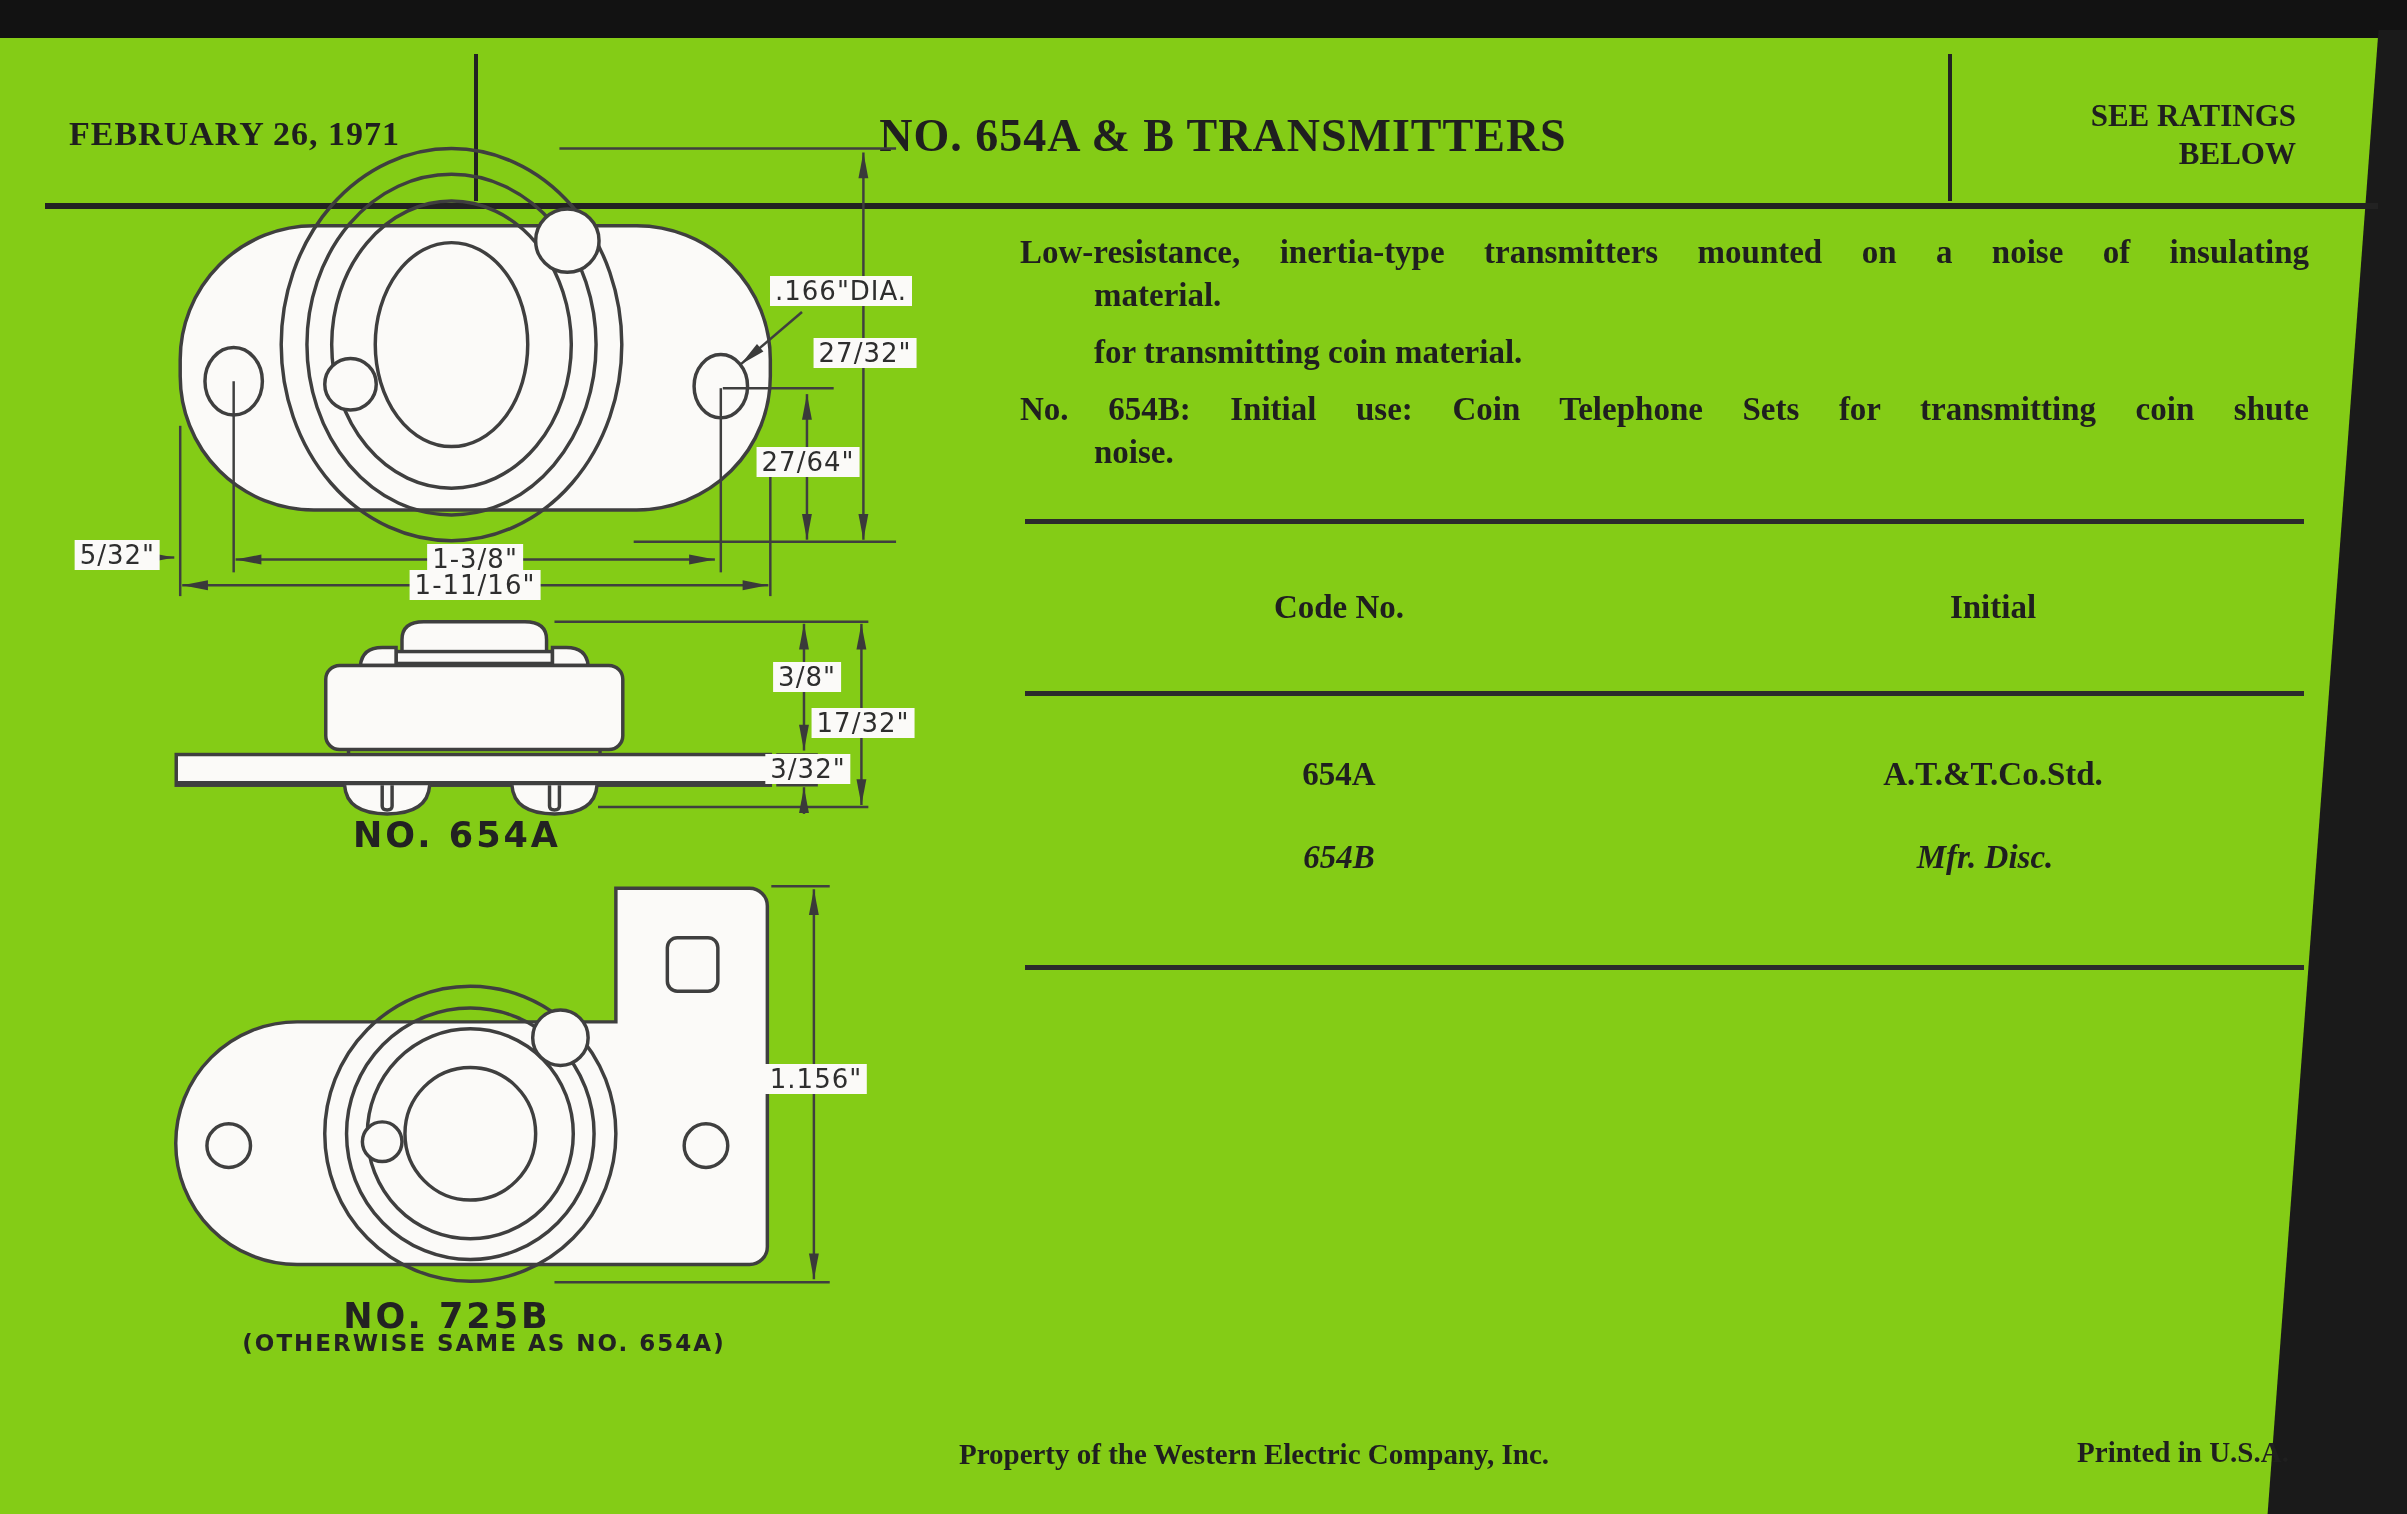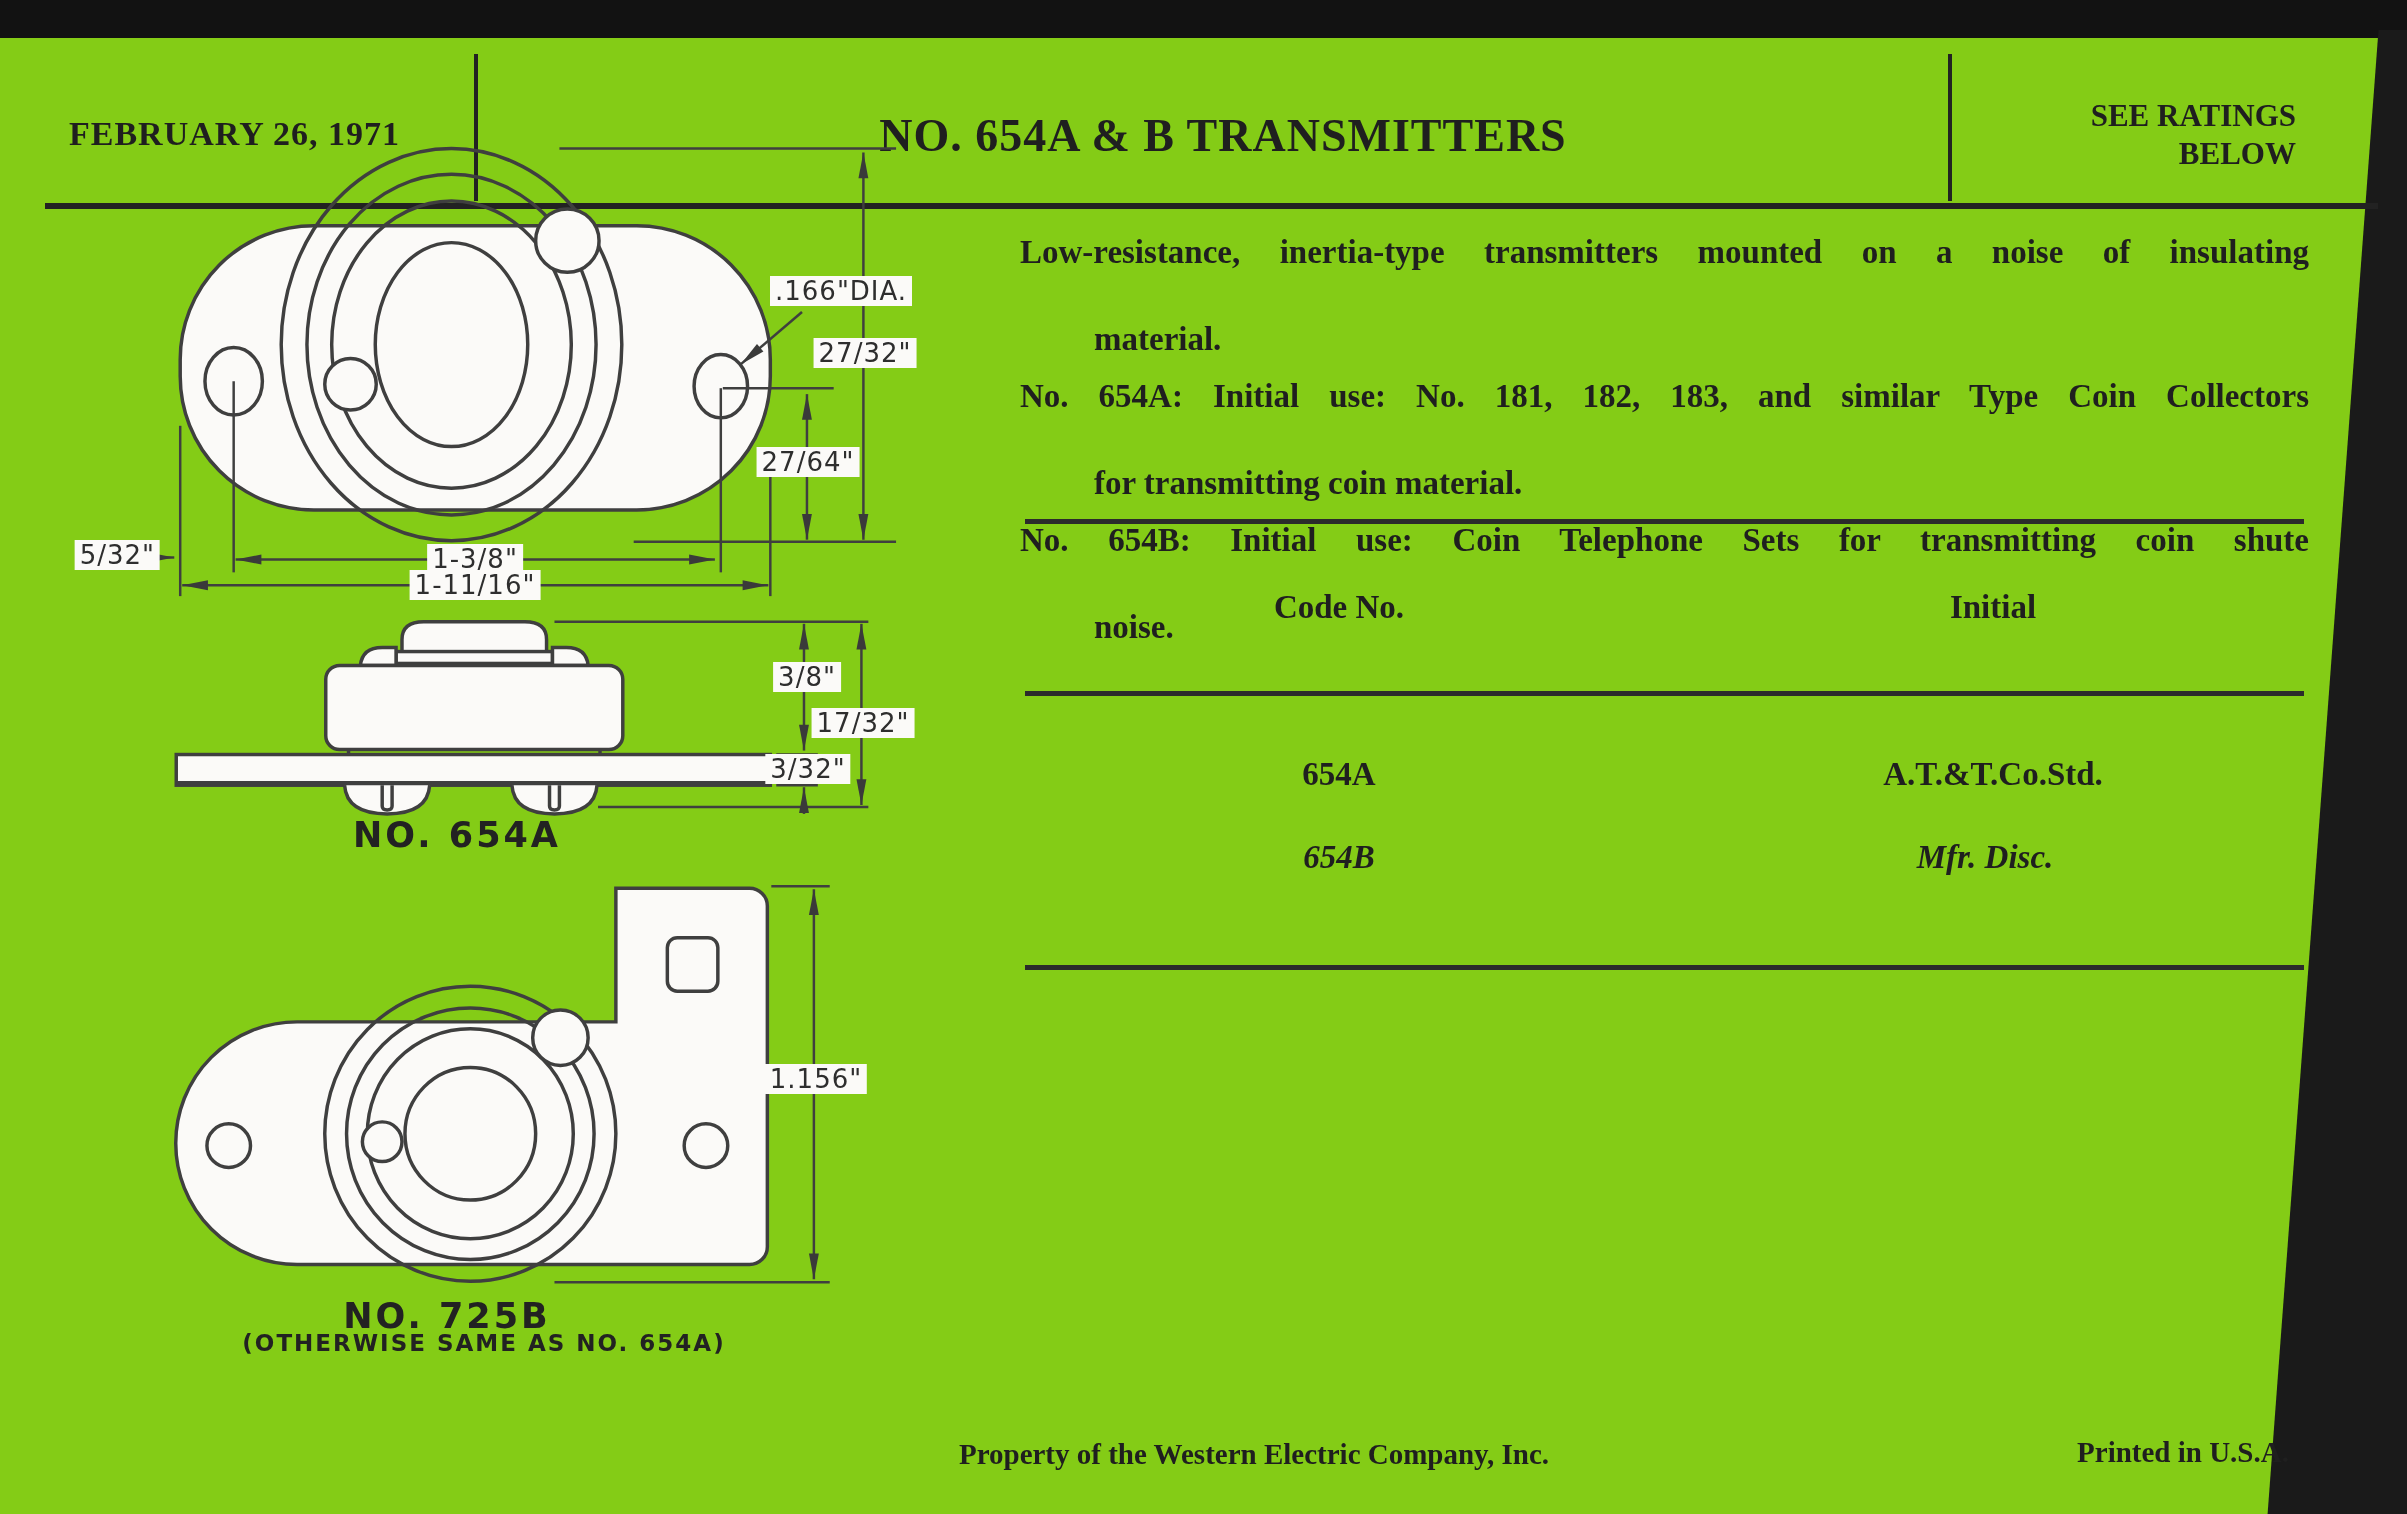--- a/index.html
+++ b/index.html
@@ -13,21 +13,21 @@
   .title{position:absolute;left:822px;top:109px;width:802px;text-align:center;font-size:46px;font-weight:bold;letter-spacing:1px;}
   .ratings-note{position:absolute;left:2039px;top:97px;width:257px;text-align:right;font-size:31px;font-weight:bold;line-height:38px;}
   .vrule{position:absolute;top:54px;width:4px;height:147px;background:#222;}
   .vrule.v1{left:474px;}
   .vrule.v2{left:1948px;}
   .hrule-header{position:absolute;left:45px;top:203px;width:2333px;height:6px;background:#222;}
   
   .desc{position:absolute;left:1020px;top:231px;width:1289px;font-size:33px;font-weight:bold;line-height:43px;}
   .desc .para{margin:0 0 14px 0;}
   .desc .l1{text-align:justify;text-align-last:justify;}
-  .desc .l2{margin-left:74px;margin-top:44px;}
+  .desc .l2{margin-left:74px;}
   
   .trule{position:absolute;left:1025px;width:1279px;height:5px;background:#2b2b2b;}
   .tcell{position:absolute;transform:translate(-50%,-50%);font-size:33px;font-weight:bold;white-space:nowrap;}
   .italic{font-style:italic;}
   
   .footer-item{position:absolute;transform:translateX(-50%);font-size:29px;font-weight:bold;white-space:nowrap;}
   
   svg.draw{position:absolute;left:0;top:0;}
   .dim-label{position:absolute;transform:translate(-50%,-50%);background:#fbfaf8;padding:0 5px;
         font-family:"DejaVu Sans",sans-serif;font-size:26px;color:#2e2e2e;letter-spacing:1px;white-space:nowrap;}
@@ -55,21 +55,20 @@
     <div>BELOW</div>
   </div>
   <div class="hrule-header"></div>
 
   <div class="desc">
     <div class="para">
       <div class="l1">Low-resistance, inertia-type transmitters mounted on a noise of insulating</div>
       <div class="l2">material.</div>
     </div>
     <div class="para">
-      <div class="l1">No. 654A: Initial use: No. 181, 182, 183, and similar Type Coin Collectors</div>
       <div class="l2">for transmitting coin material.</div>
     </div>
     <div class="para">
       <div class="l1">No. 654B: Initial use: Coin Telephone Sets for transmitting coin shute</div>
       <div class="l2">noise.</div>
     </div>
   </div>
 
   <div class="trule" style="top:519px;"></div>
   <div class="tcell" style="left:1339px;top:607px;">Code No.</div>

